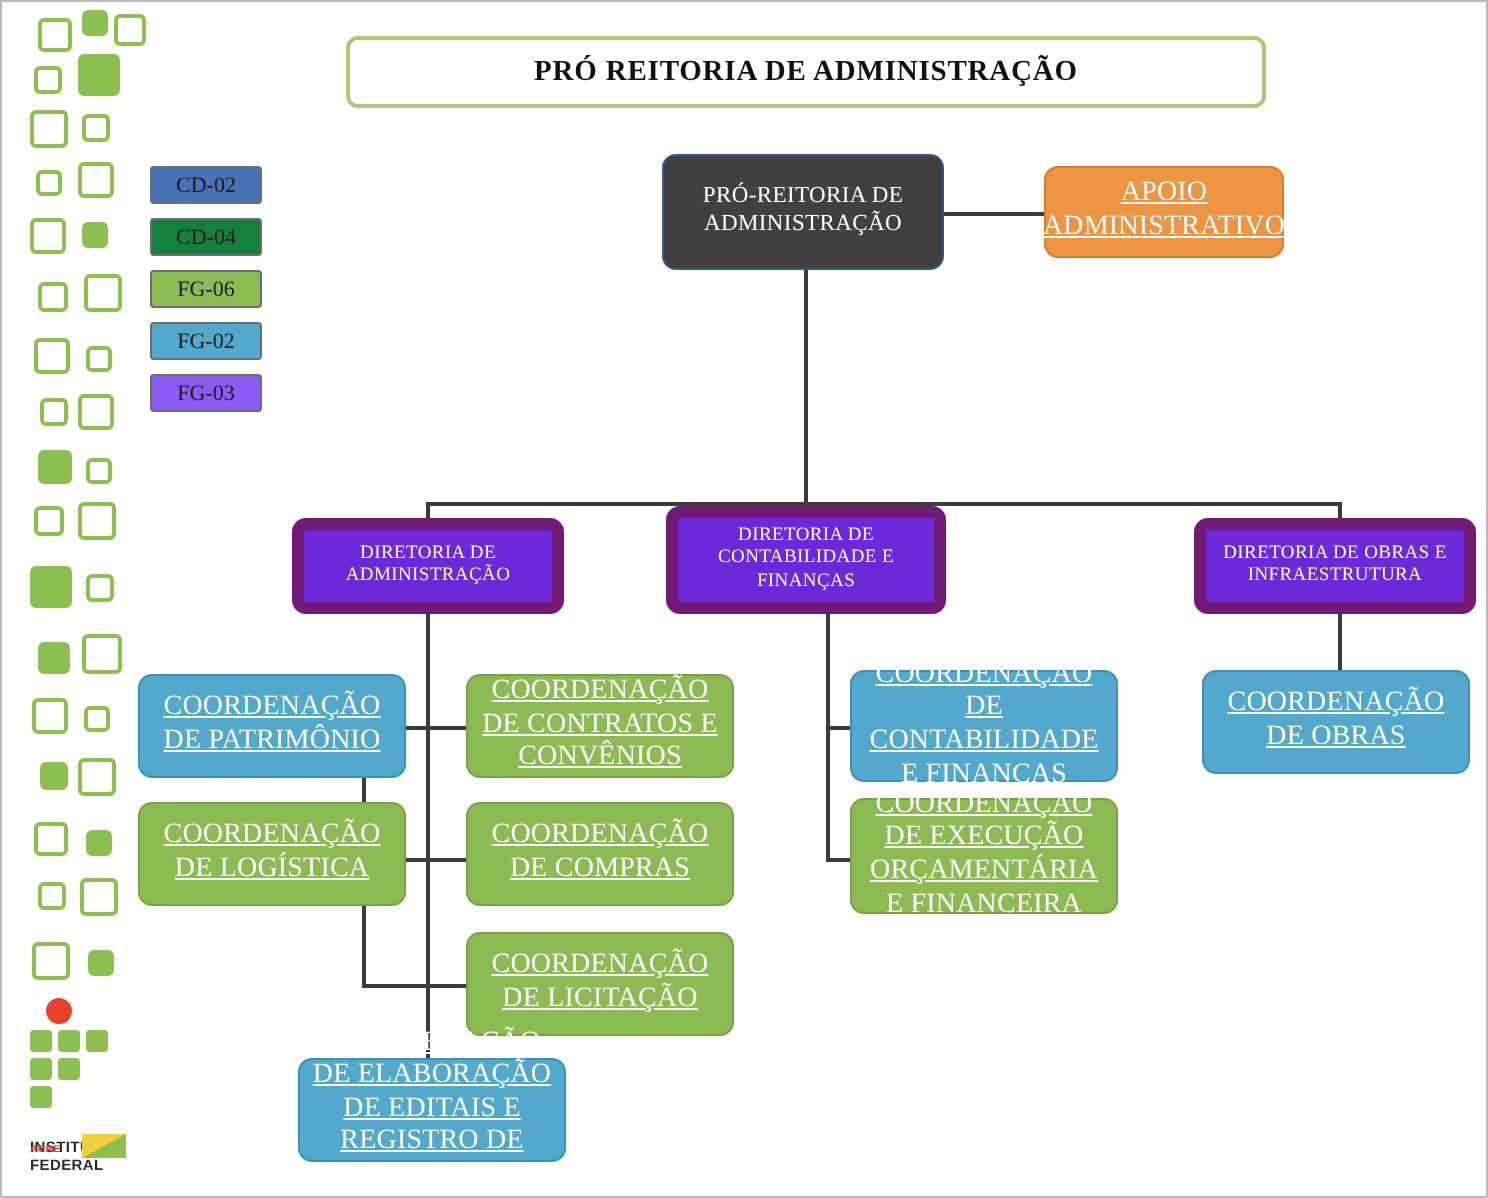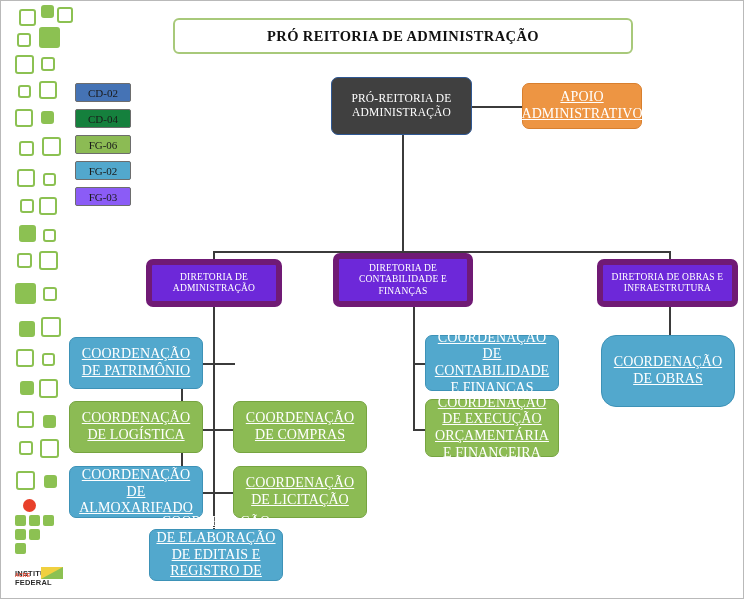--- a/index.html
+++ b/index.html
@@ -307,44 +307,44 @@
   </div>
 
   <div class="node red lv2" style="left:596px; top:258px; width:141px; height:48px;">
     <span>DIRETORIA DE OBRAS E INFRAESTRUTURA</span>
   </div>
 
   <div class="node cyan lv3" style="left:68px; top:336px; width:134px; height:52px;">
     <span>COORDENAÇÃO DE PATRIMÔNIO</span>
   </div>
 
+  <div class="node green lv3" style="left:232px; top:336px; width:134px; height:52px;">
+    <span>COORDENAÇÃO DE CONTRATOS E CONVÊNIOS</span>
+  </div>
 
   <div class="node cyan lv3" style="left:424px; top:334px; width:134px; height:56px;">
     <span>COORDENAÇÃO DE CONTABILIDADE E FINANÇAS</span>
   </div>
 
-  <div class="node cyan lv3" style="left:600px; top:334px; width:134px; height:72px;border-radius:15px;">
+  <div class="node cyan lv3" style="left:600px; top:334px; width:134px; height:52px;">
     <span>COORDENAÇÃO DE OBRAS</span>
   </div>
 
   <div class="node green lv3" style="left:68px; top:400px; width:134px; height:52px;">
     <span>COORDENAÇÃO DE LOGÍSTICA</span>
   </div>
 
   <div class="node green lv3" style="left:232px; top:400px; width:134px; height:52px;">
     <span>COORDENAÇÃO DE COMPRAS</span>
   </div>
 
   <div class="node green lv3" style="left:424px; top:398px; width:134px; height:58px;">
     <span>COORDENAÇÃO DE EXECUÇÃO ORÇAMENTÁRIA E FINANCEIRA</span>
   </div>
 
-  <div class="node cyan lv3" style="left:68px; top:465px; width:134px; height:52px;">
-    <span>COORDENAÇÃO DE ALMOXARIFADO</span>
-  </div>
 
   <div class="node green lv3" style="left:232px; top:465px; width:134px; height:52px;">
     <span>COORDENAÇÃO DE LICITAÇÃO</span>
   </div>
 
   <div class="node cyan lv3" style="left:148px; top:528px; width:134px; height:52px;">
     <span>COORDENAÇÃO DE ELABORAÇÃO DE EDITAIS E REGISTRO DE PREÇO</span>
   </div>
 
 </div>

